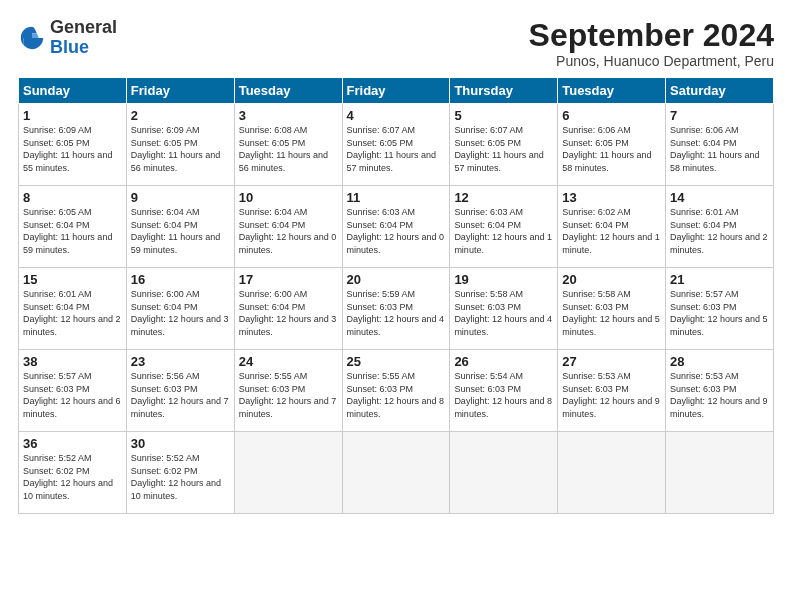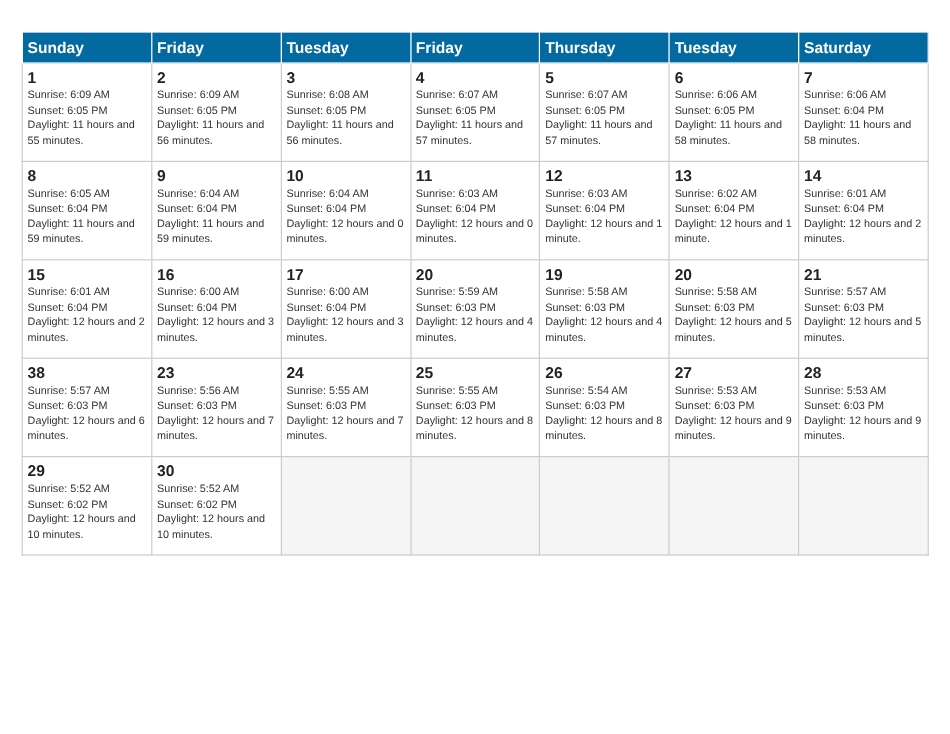--- a/index.html
+++ b/index.html
@@ -96,20 +96,35 @@
       font-size: 9px;
       color: #333;
       line-height: 1.4;
     }
   </style>
 </head>
 <body>
 
 <div class="page">
   <div class="header">
+    <div class="logo">
+      <svg class="logo-icon" viewBox="0 0 30 30" xmlns="http://www.w3.org/2000/svg">
+        <path d="M15 3 C8 3 3 8 3 15 C3 18 4 20.5 6 22.5 L6 15 L15 15 L15 10 L20 10 C19 6.5 17 3 15 3Z" fill="#1a6bb5"></path>
+        <path d="M20 10 L15 10 L15 15 L22 15 C22 13 21 11.5 20 10Z" fill="#5ba3e0"></path>
+        <path d="M22 15 L6 15 L6 22.5 C8.5 25 11.5 27 15 27 C21.5 27 27 21.5 27 15 C27 15 25 15 22 15Z" fill="#1a6bb5"></path>
+      </svg>
+      <div class="logo-text">
+        <span class="logo-general">General</span>
+        <span class="logo-blue">Blue</span>
+      </div>
+    </div>
+    <div class="title-section">
+      <div class="month-title">September 2024</div>
+      <div class="subtitle">Punos, Huanuco Department, Peru</div>
+    </div>
   </div>
 
   <table class="calendar">
     <thead>
       <tr>
         <th>Sunday</th>
         <th>Friday</th>
         <th>Tuesday</th>
         <th>Friday</th>
         <th>Thursday</th>
@@ -148,21 +163,21 @@
         <tr>
           <td><span class="day-num">38</span><span class="day-info">Sunrise: 5:57 AM<br>Sunset: 6:03 PM<br>Daylight: 12 hours and 6 minutes.</span></td>
           <td><span class="day-num">23</span><span class="day-info">Sunrise: 5:56 AM<br>Sunset: 6:03 PM<br>Daylight: 12 hours and 7 minutes.</span></td>
           <td><span class="day-num">24</span><span class="day-info">Sunrise: 5:55 AM<br>Sunset: 6:03 PM<br>Daylight: 12 hours and 7 minutes.</span></td>
           <td><span class="day-num">25</span><span class="day-info">Sunrise: 5:55 AM<br>Sunset: 6:03 PM<br>Daylight: 12 hours and 8 minutes.</span></td>
           <td><span class="day-num">26</span><span class="day-info">Sunrise: 5:54 AM<br>Sunset: 6:03 PM<br>Daylight: 12 hours and 8 minutes.</span></td>
           <td><span class="day-num">27</span><span class="day-info">Sunrise: 5:53 AM<br>Sunset: 6:03 PM<br>Daylight: 12 hours and 9 minutes.</span></td>
           <td><span class="day-num">28</span><span class="day-info">Sunrise: 5:53 AM<br>Sunset: 6:03 PM<br>Daylight: 12 hours and 9 minutes.</span></td>
         </tr>
         <tr>
-          <td><span class="day-num">29</span><span class="day-info">Sunrise: 5:52 AM<br>Sunset: 6:02 PM<br>Daylight: 12 hours and 10 minutes.</span></td>
+          <td><span class="day-num">36</span><span class="day-info">Sunrise: 5:52 AM<br>Sunset: 6:02 PM<br>Daylight: 12 hours and 10 minutes.</span></td>
           <td><span class="day-num">30</span><span class="day-info">Sunrise: 5:52 AM<br>Sunset: 6:02 PM<br>Daylight: 12 hours and 10 minutes.</span></td>
           <td class="empty"></td>
           <td class="empty"></td>
           <td class="empty"></td>
           <td class="empty"></td>
           <td class="empty"></td>
         </tr>
       </tbody>
   </table>
 </div>

